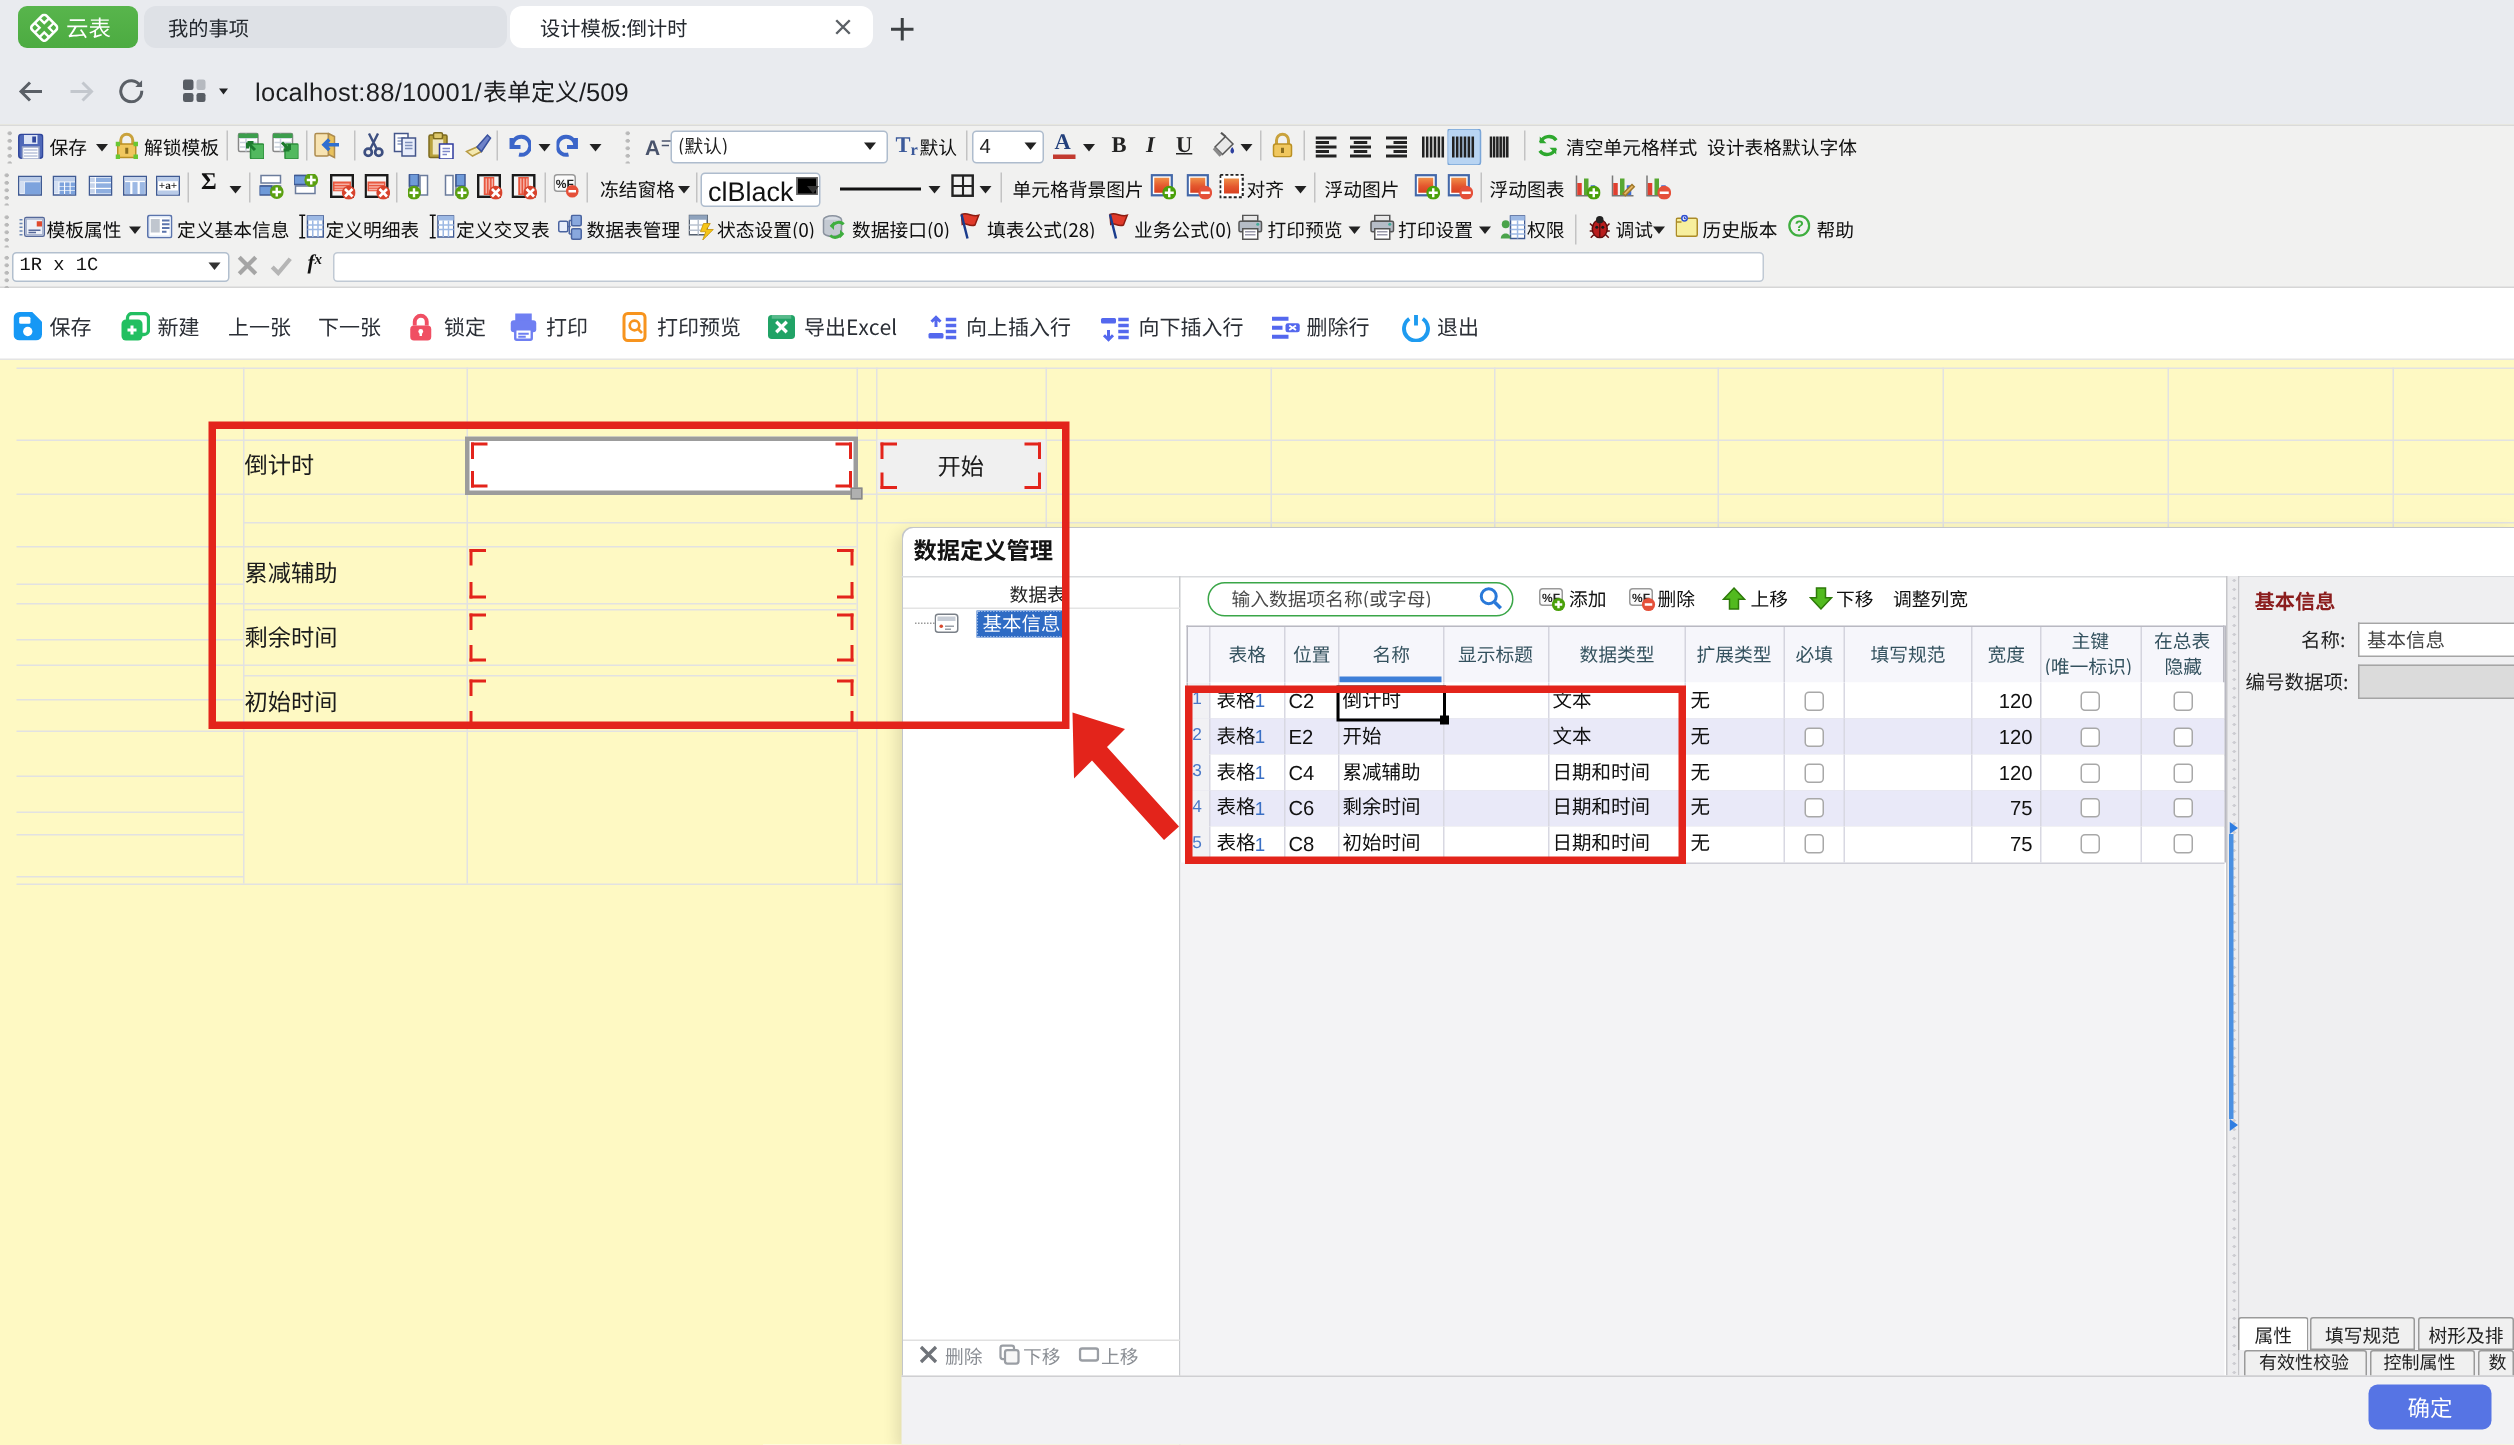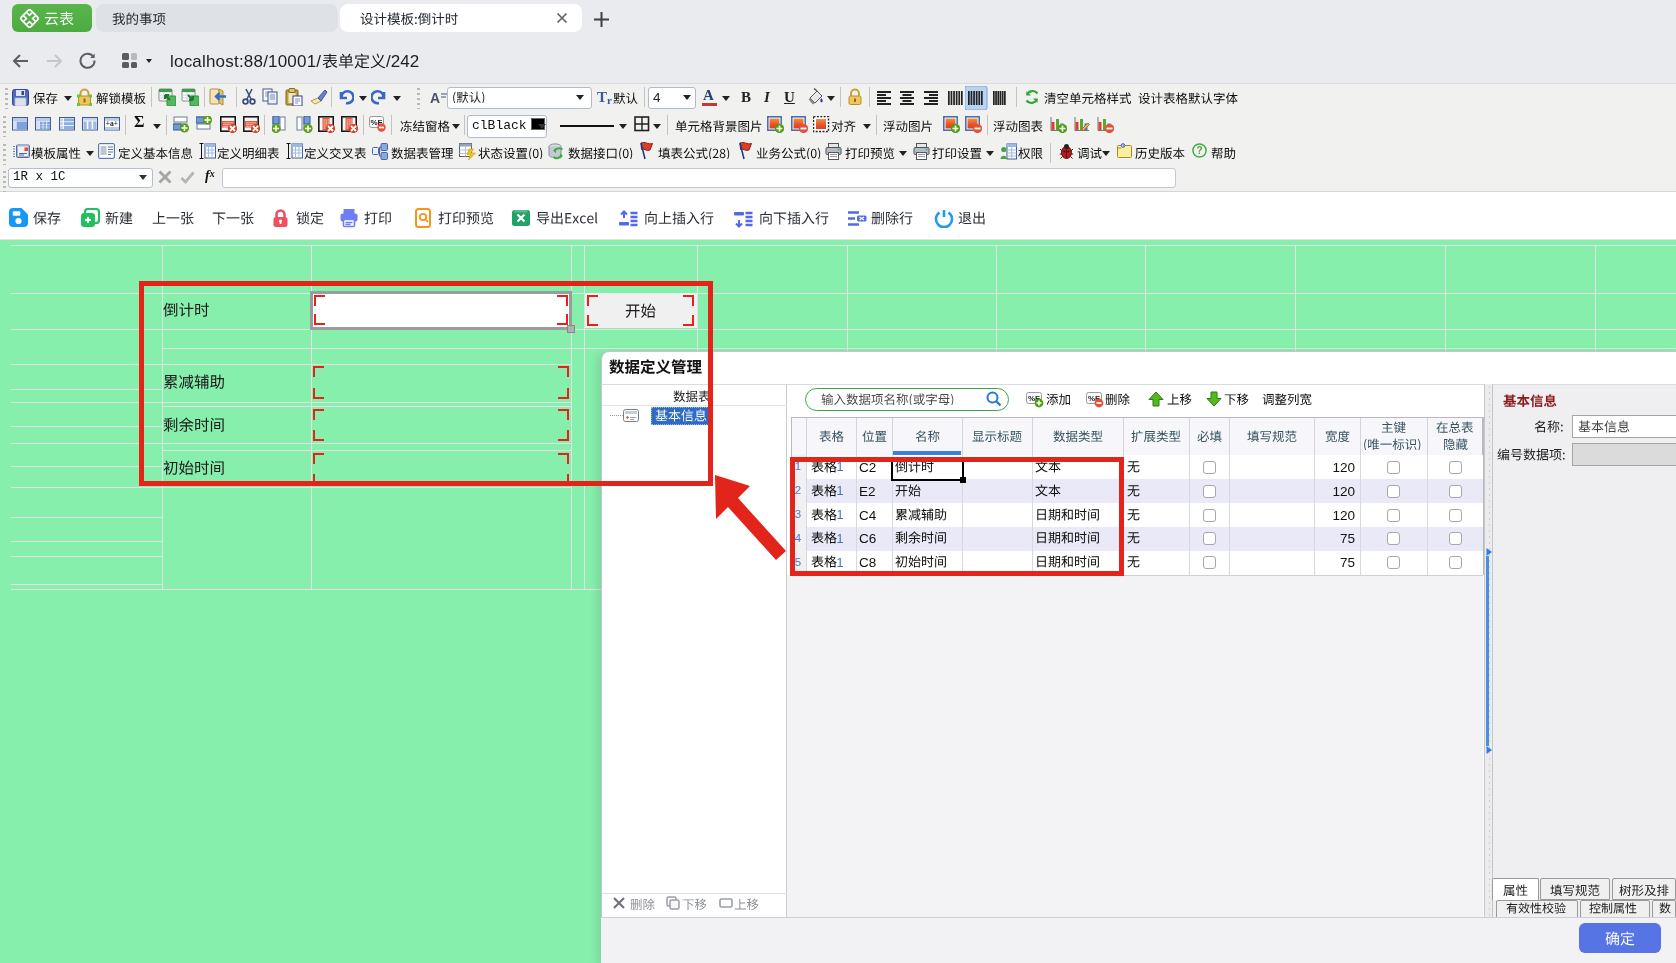--- a/index.html
+++ b/index.html
@@ -1,15 +1,15 @@
 <!DOCTYPE html>
 <html><head><meta charset="utf-8"><style>
 *{margin:0;padding:0;box-sizing:border-box}
 html,body{width:1676px;height:963px;overflow:hidden;font-family:"Liberation Sans",sans-serif}
-#page{position:relative;width:1676px;height:963px;background:#86efac}
+#page{position:relative;width:1676px;height:963px;background:#fef9c3}
 div,span,svg{position:absolute}
 svg.t{display:block}
 .lat{position:absolute;white-space:pre}
 </style></head><body>
 <div id="page">
 <div style="left:0;top:0;width:1676px;height:40px;background:#e9ebef;"></div>
 <div style="left:12px;top:4px;width:80px;height:28px;background:linear-gradient(180deg,#58b54c,#4cab41);border-radius:6px;"></div>
 <svg style="left:20px;top:9px" width="19" height="19" fill="none">
       <g transform="translate(9.5,9.5) rotate(45)">
         <rect x="-6.7" y="-6.7" width="13.4" height="13.4" rx="2" stroke="#fff" stroke-width="1.8"></rect>
@@ -68,21 +68,21 @@
 <div style="position:absolute;left:146px;top:59px;width:0;height:0;border-left:3.5px solid transparent;border-right:3.5px solid transparent;border-top:4.5px solid #202124;"></div>
 <span class="lat" style="left:170px;top:52px;font-size:17px;color:#1d1e20;letter-spacing:.2px">localhost:88/10001/</span>
 <svg class="t" style="left:322px;top:53px;" width="64" height="16" fill="#1d1e20">
       <g transform="translate(0,14.1) scale(0.1600)">
         <use href="#g8868" x="0"></use>
         <use href="#g5355" x="100"></use>
         <use href="#g5b9a" x="200"></use>
         <use href="#g4e49" x="300"></use>
       </g>
     </svg>
-<span class="lat" style="left:386px;top:52px;font-size:17px;color:#1d1e20">/242</span>
+<span class="lat" style="left:386px;top:52px;font-size:17px;color:#1d1e20">/509</span>
 <div style="left:0;top:83px;width:1676px;height:109px;background:#f1f1f0;border-top:1px solid #dadada;border-bottom:1px solid #d6d6d6;"></div>
 <div style="position:absolute;left:5px;top:87px;width:3px;height:22px;background-image:radial-gradient(circle at 1.5px 2px,#b9b9b9 1.3px,transparent 1.4px);background-size:3px 5px;"></div>
 <svg style="left:12px;top:89px" width="17" height="17">
       <rect x="0.5" y="0.5" width="16" height="16" rx="2" fill="#4f68b8" stroke="#31479c"></rect>
       <rect x="4" y="1" width="9" height="6" fill="#dce4f5"></rect>
       <rect x="9.5" y="2" width="2.5" height="4" fill="#31479c"></rect>
       <rect x="3" y="9" width="11" height="8" fill="#fff" stroke="#9aa6c8"></rect>
       <path d="M4 11h9M4 13h9M4 15h9" stroke="#b9c2da"></path>
     </svg>
 <svg class="t" style="left:33px;top:92px;" width="25" height="12" fill="#111">
@@ -403,21 +403,21 @@
       <g transform="translate(0,11.0) scale(0.1250)">
         <use href="#g51bb" x="0"></use>
         <use href="#g7ed3" x="100"></use>
         <use href="#g7a97" x="200"></use>
         <use href="#g683c" x="300"></use>
       </g>
     </svg>
 <div style="position:absolute;left:452px;top:124px;width:0;height:0;border-left:4px solid transparent;border-right:4px solid transparent;border-top:5px solid #222;"></div>
 <div style="position:absolute;left:464px;top:115px;width:1px;height:20px;background:#c3c3c3;"></div>
 <div style="left:467px;top:114.5px;width:80px;height:23px;background:#fff;border:1px solid #aebccd;border-radius:3px;"></div>
-<span class="lat" style="left:472px;top:118px;font-size:13px;font-family:Liberation Mono, monospace;color:#111">clBlack</span>
+<span class="lat" style="left:472px;top:118px;font-size:18px;font-family:Liberation Sans, sans-serif;color:#111">clBlack</span>
 <div style="left:531px;top:118px;width:14px;height:12px;background:#000;border:1px solid #666;"></div>
 <svg style="left:538px;top:124px" width="8" height="6">
       <path d="M0 0 h8 l-4 5 z" fill="#333"></path>
     </svg>
 <div style="left:560px;top:125px;width:54px;height:2px;background:#111;"></div>
 <div style="position:absolute;left:619px;top:124px;width:0;height:0;border-left:4px solid transparent;border-right:4px solid transparent;border-top:5px solid #222;"></div>
 <svg style="left:634px;top:116px" width="16" height="16">
       <rect x="1" y="1" width="13.5" height="13.5" fill="none" stroke="#222" stroke-width="1.6"></rect>
       <path d="M8 1 V14.5 M1 8 H14.5" stroke="#222" stroke-width="1.4"></path>
     </svg>

